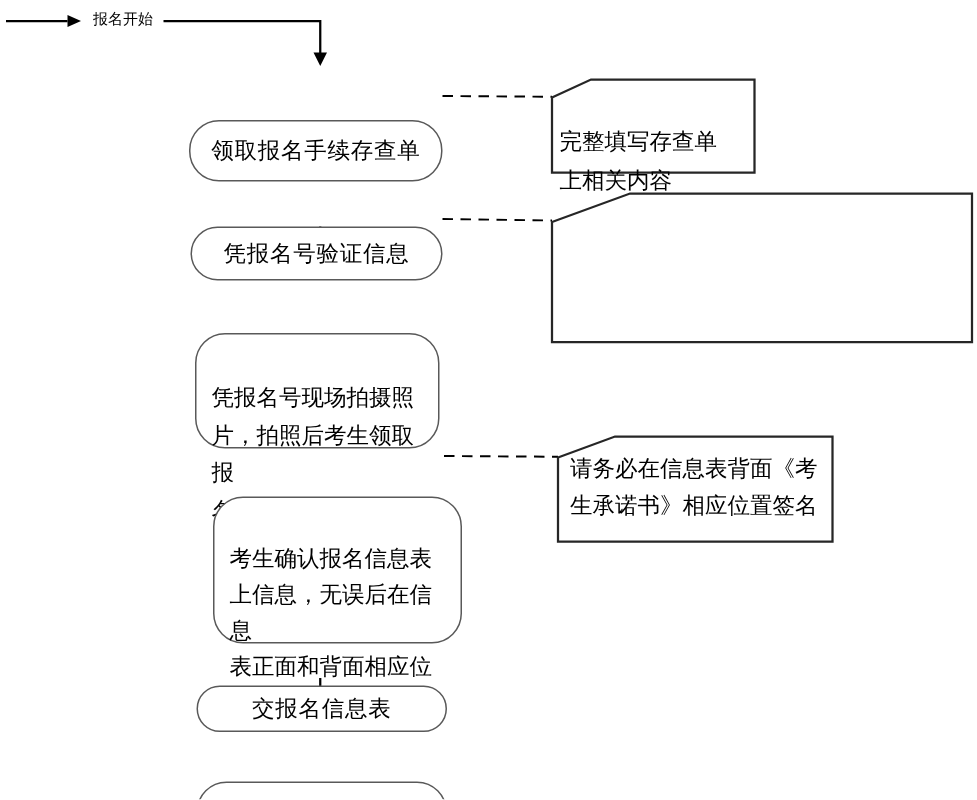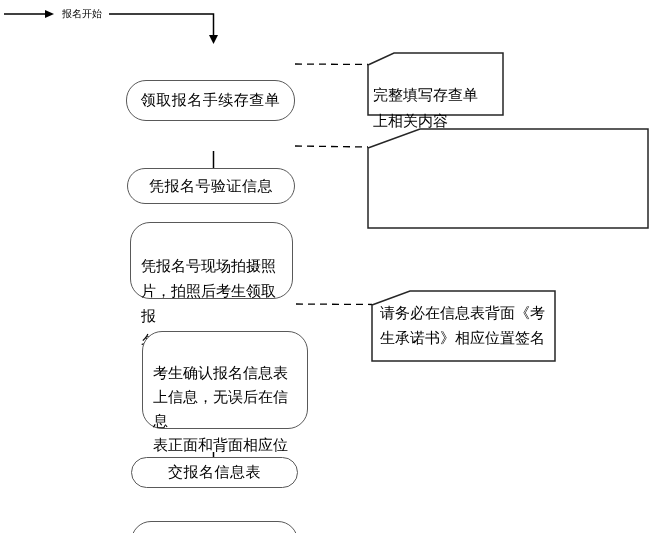--- a/index.html
+++ b/index.html
@@ -97,21 +97,21 @@
     <polygon points="368,148 420,129 648,129 648,228 368,228" fill="#ffffff" stroke="#262626" stroke-width="1.5"></polygon>
     <polygon points="372,305 410,291 555,291 555,361 372,361" fill="#ffffff" stroke="#262626" stroke-width="1.5"></polygon>
   </svg>
 
   <div class="start-label">报名开始</div>
 
   <div class="flow-box center" style="left:126px;top:44px;width:169px;height:41px;">
     <span>领取报名手续存查单</span>
   </div>
 
-  <div class="flow-box center" style="left:127px;top:132px;width:168px;height:36px;">
+  <div class="flow-box center" style="left:127px;top:115px;width:168px;height:36px;">
     <span>凭报名号验证信息</span>
   </div>
 
   <div class="flow-box multiline" style="left:130px;top:186px;width:163px;height:77px;line-height:25px;">
     <span>凭报名号现场拍摄照
 片，拍照后考生领取报
 名信息表两份</span>
   </div>
 
   <div class="flow-box multiline" style="left:142px;top:295px;width:166px;height:98px;">

